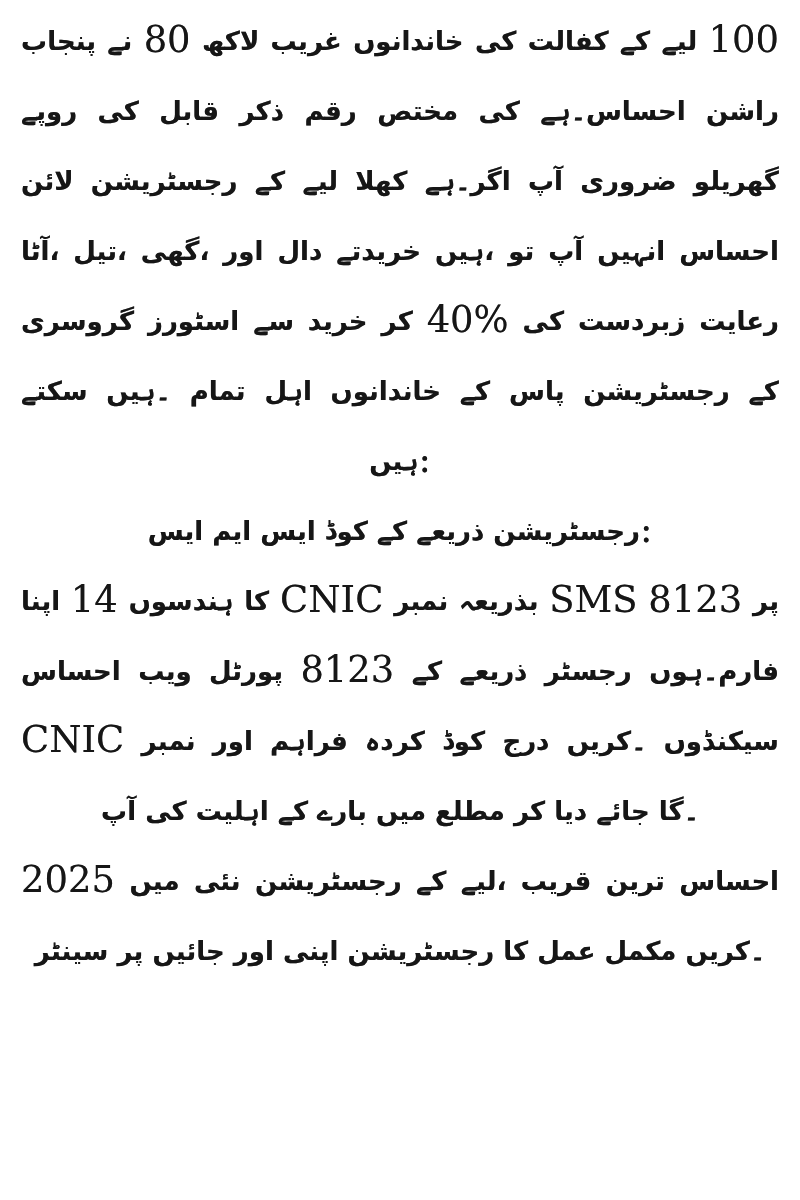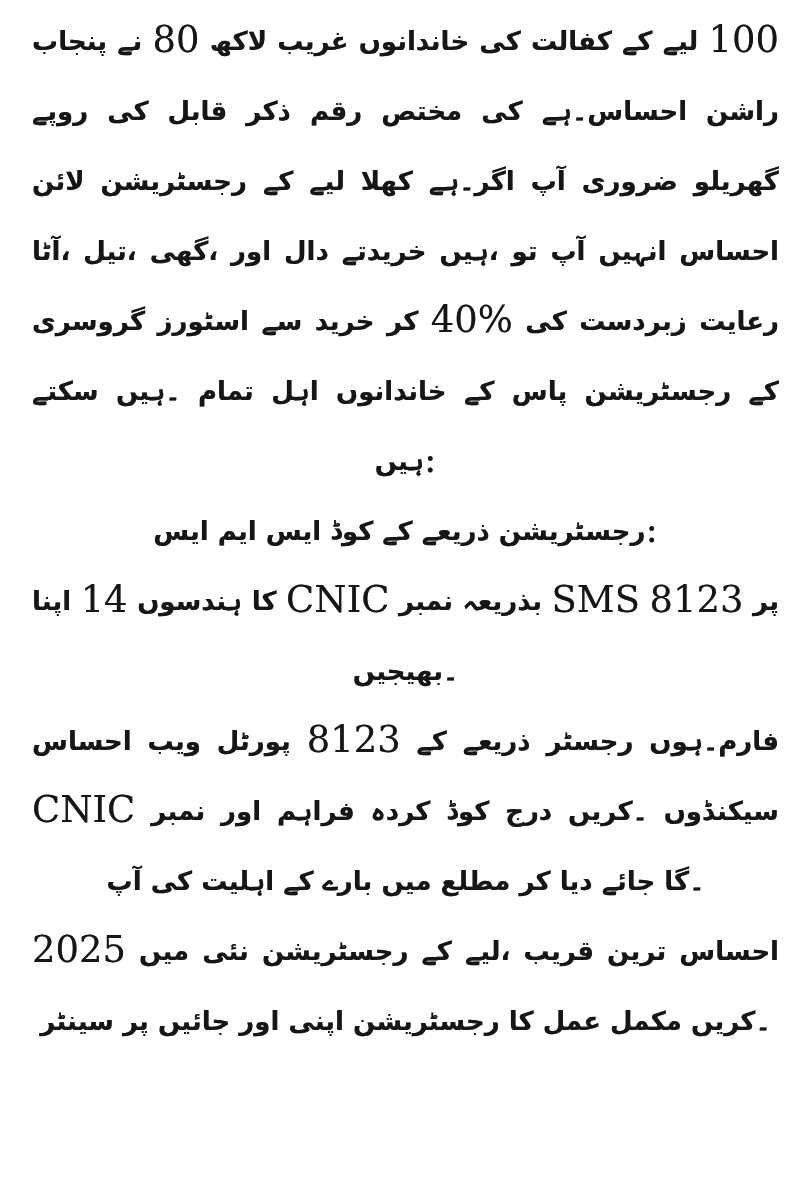--- a/index.html
+++ b/index.html
@@ -4,21 +4,21 @@
 <title>Document</title>
 <style>
   html, body { margin: 0; padding: 0; background: #ffffff; }
   body {
     width: 800px; height: 1200px; overflow: hidden;
     font-family: "DejaVu Sans", sans-serif;
   }
   .page {
     width: 800px; height: 1200px;
     box-sizing: border-box;
-    padding: 6px 21px 0 32px;
+    padding: 6px 21px 0 21px;
     direction: ltr;
     background: #ffffff;
   }
   .line {
     direction: ltr;
     height: 70px;
     line-height: 70px;
     font-size: 26px;
     font-weight: 700;
     color: #161616;
@@ -48,20 +48,19 @@
   <section id="doc">
       <div class="line justify" dir="ltr"><span class="t"><span class="p">پنجاب</span></span> <span class="t"><span class="p">نے</span></span> <span class="t"><span class="p latin">80</span></span> <span class="t"><span class="p">لاکھ</span></span> <span class="t"><span class="p">غریب</span></span> <span class="t"><span class="p">خاندانوں</span></span> <span class="t"><span class="p">کی</span></span> <span class="t"><span class="p">کفالت</span></span> <span class="t"><span class="p">کے</span></span> <span class="t"><span class="p">لیے</span></span> <span class="t"><span class="p latin">100</span></span> </div>
       <div class="line justify" dir="ltr"><span class="t"><span class="p">روپے</span></span> <span class="t"><span class="p">کی</span></span> <span class="t"><span class="p">قابل</span></span> <span class="t"><span class="p">ذکر</span></span> <span class="t"><span class="p">رقم</span></span> <span class="t"><span class="p">مختص</span></span> <span class="t"><span class="p">کی</span></span> <span class="t"><span class="p">ہے</span><span class="p">۔</span><span class="p">احساس</span></span> <span class="t"><span class="p">راشن</span></span>   </div>
       <div class="line justify" dir="ltr"><span class="t"><span class="p">لائن</span></span> <span class="t"><span class="p">رجسٹریشن</span></span> <span class="t"><span class="p">کے</span></span> <span class="t"><span class="p">لیے</span></span> <span class="t"><span class="p">کھلا</span></span> <span class="t"><span class="p">ہے</span><span class="p">۔</span><span class="p">اگر</span></span> <span class="t"><span class="p">آپ</span></span> <span class="t"><span class="p">ضروری</span></span> <span class="t"><span class="p">گھریلو</span></span>  </div>
       <div class="line justify" dir="ltr"><span class="t"><span class="p">آٹا</span><span class="p">،</span></span> <span class="t"><span class="p">تیل</span><span class="p">،</span></span> <span class="t"><span class="p">گھی</span><span class="p">،</span></span> <span class="t"><span class="p">اور</span></span> <span class="t"><span class="p">دال</span></span> <span class="t"><span class="p">خریدتے</span></span> <span class="t"><span class="p">ہیں</span><span class="p">،</span></span> <span class="t"><span class="p">تو</span></span> <span class="t"><span class="p">آپ</span></span> <span class="t"><span class="p">انہیں</span></span> <span class="t"><span class="p">احساس</span></span>  </div>
       <div class="line justify" dir="ltr"><span class="t"><span class="p">گروسری</span></span> <span class="t"><span class="p">اسٹورز</span></span> <span class="t"><span class="p">سے</span></span> <span class="t"><span class="p">خرید</span></span> <span class="t"><span class="p">کر</span></span> <span class="t"><span class="p latin">40</span><span class="p latin">%</span></span> <span class="t"><span class="p">کی</span></span> <span class="t"><span class="p">زبردست</span></span> <span class="t"><span class="p">رعایت</span></span>  </div>
       <div class="line justify" dir="ltr"><span class="t"><span class="p">سکتے</span></span> <span class="t"><span class="p">ہیں</span><span class="p">۔</span></span> <span class="t"><span class="p">تمام</span></span> <span class="t"><span class="p">اہل</span></span> <span class="t"><span class="p">خاندانوں</span></span> <span class="t"><span class="p">کے</span></span> <span class="t"><span class="p">پاس</span></span> <span class="t"><span class="p">رجسٹریشن</span></span> <span class="t"><span class="p">کے</span></span>  </div>
       <div class="line center" dir="ltr"><span class="t"><span class="p">ہیں</span><span class="p latin">:</span></span></div>
       <div class="line right" dir="ltr"><span class="t"><span class="p">ایس</span></span> <span class="t"><span class="p">ایم</span></span> <span class="t"><span class="p">ایس</span></span> <span class="t"><span class="p">کوڈ</span></span> <span class="t"><span class="p">کے</span></span> <span class="t"><span class="p">ذریعے</span></span> <span class="t"><span class="p">رجسٹریشن</span><span class="p latin">:</span></span></div>
       <div class="line justify" dir="ltr"><span class="t"><span class="p">اپنا</span></span> <span class="t"><span class="p latin">14</span></span> <span class="t"><span class="p">ہندسوں</span></span> <span class="t"><span class="p">کا</span></span> <span class="t"><span class="p latin">CNIC</span></span> <span class="t"><span class="p">نمبر</span></span> <span class="t"><span class="p">بذریعہ</span></span> <span class="t"><span class="p latin">SMS</span></span> <span class="t"><span class="p latin">8123</span></span> <span class="t"><span class="p">پر</span></span></div>
-      <div class="line right" dir="ltr"><span class="t"><span class="p">بھیجیں</span><span class="p">۔</span></span></div>
       <div class="line justify" dir="ltr"><span class="t"><span class="p">احساس</span></span> <span class="t"><span class="p">ویب</span></span> <span class="t"><span class="p">پورٹل</span></span> <span class="t"><span class="p latin">8123</span></span> <span class="t"><span class="p">کے</span></span> <span class="t"><span class="p">ذریعے</span></span> <span class="t"><span class="p">رجسٹر</span></span> <span class="t"><span class="p">ہوں</span><span class="p">۔</span><span class="p">فارم</span></span>  </div>
       <div class="line justify" dir="ltr"><span class="t"><span class="p latin">CNIC</span></span> <span class="t"><span class="p">نمبر</span></span> <span class="t"><span class="p">اور</span></span> <span class="t"><span class="p">فراہم</span></span> <span class="t"><span class="p">کردہ</span></span> <span class="t"><span class="p">کوڈ</span></span> <span class="t"><span class="p">درج</span></span> <span class="t"><span class="p">کریں</span><span class="p">۔</span></span> <span class="t"><span class="p">سیکنڈوں</span></span>   </div>
       <div class="line center" dir="ltr"><span class="t"><span class="p">آپ</span></span> <span class="t"><span class="p">کی</span></span> <span class="t"><span class="p">اہلیت</span></span> <span class="t"><span class="p">کے</span></span> <span class="t"><span class="p">بارے</span></span> <span class="t"><span class="p">میں</span></span> <span class="t"><span class="p">مطلع</span></span> <span class="t"><span class="p">کر</span></span> <span class="t"><span class="p">دیا</span></span> <span class="t"><span class="p">جائے</span></span> <span class="t"><span class="p">گا</span><span class="p">۔</span></span></div>
       <div class="line justify" dir="ltr"><span class="t"><span class="p latin">2025</span></span> <span class="t"><span class="p">میں</span></span> <span class="t"><span class="p">نئی</span></span> <span class="t"><span class="p">رجسٹریشن</span></span> <span class="t"><span class="p">کے</span></span> <span class="t"><span class="p">لیے</span><span class="p">،</span></span> <span class="t"><span class="p">قریب</span></span> <span class="t"><span class="p">ترین</span></span> <span class="t"><span class="p">احساس</span></span> </div>
       <div class="line center" dir="ltr"><span class="t"><span class="p">سینٹر</span></span> <span class="t"><span class="p">پر</span></span> <span class="t"><span class="p">جائیں</span></span> <span class="t"><span class="p">اور</span></span> <span class="t"><span class="p">اپنی</span></span> <span class="t"><span class="p">رجسٹریشن</span></span> <span class="t"><span class="p">کا</span></span> <span class="t"><span class="p">عمل</span></span> <span class="t"><span class="p">مکمل</span></span> <span class="t"><span class="p">کریں</span><span class="p">۔</span></span></div>
     </section>
 </main>
 
 </body></html>

